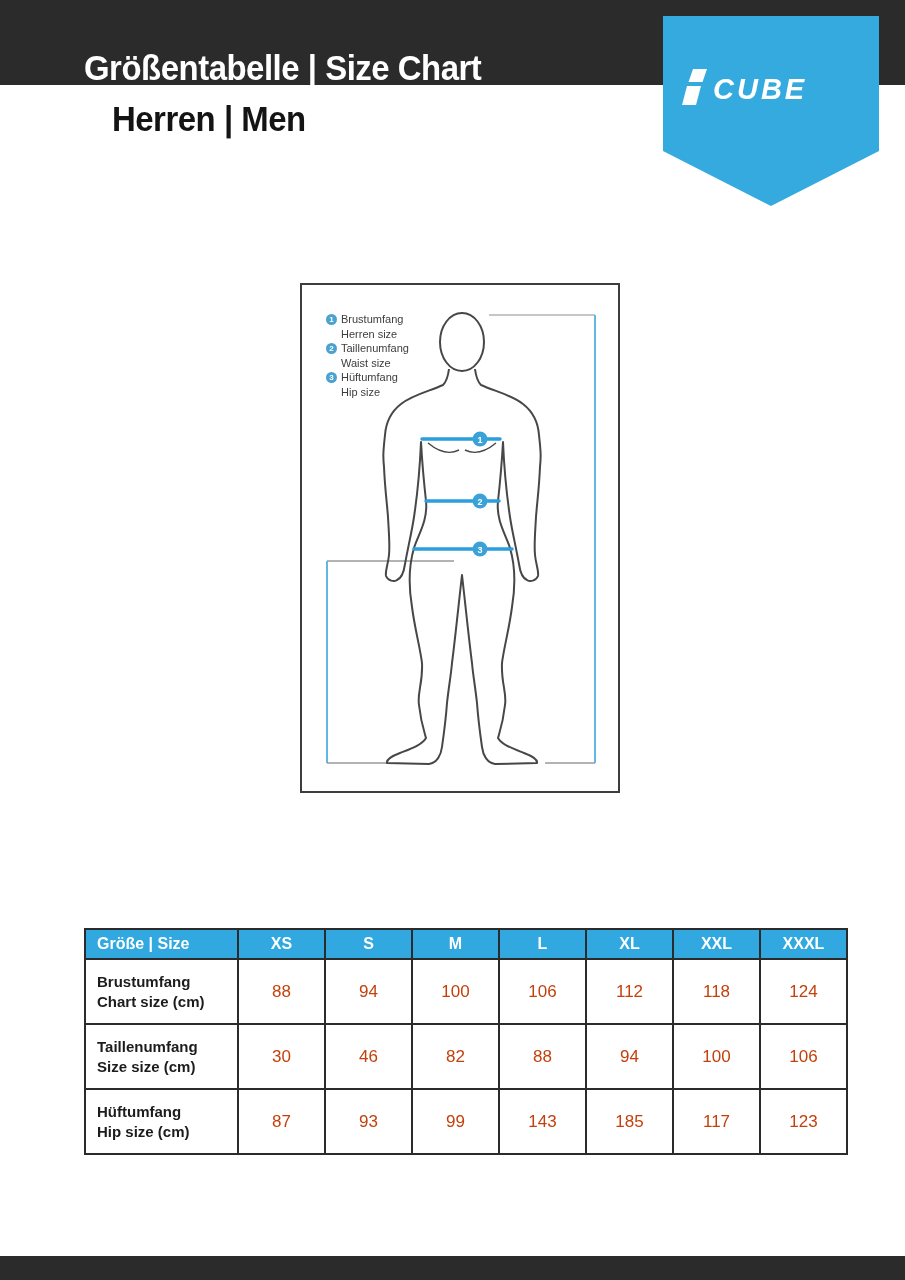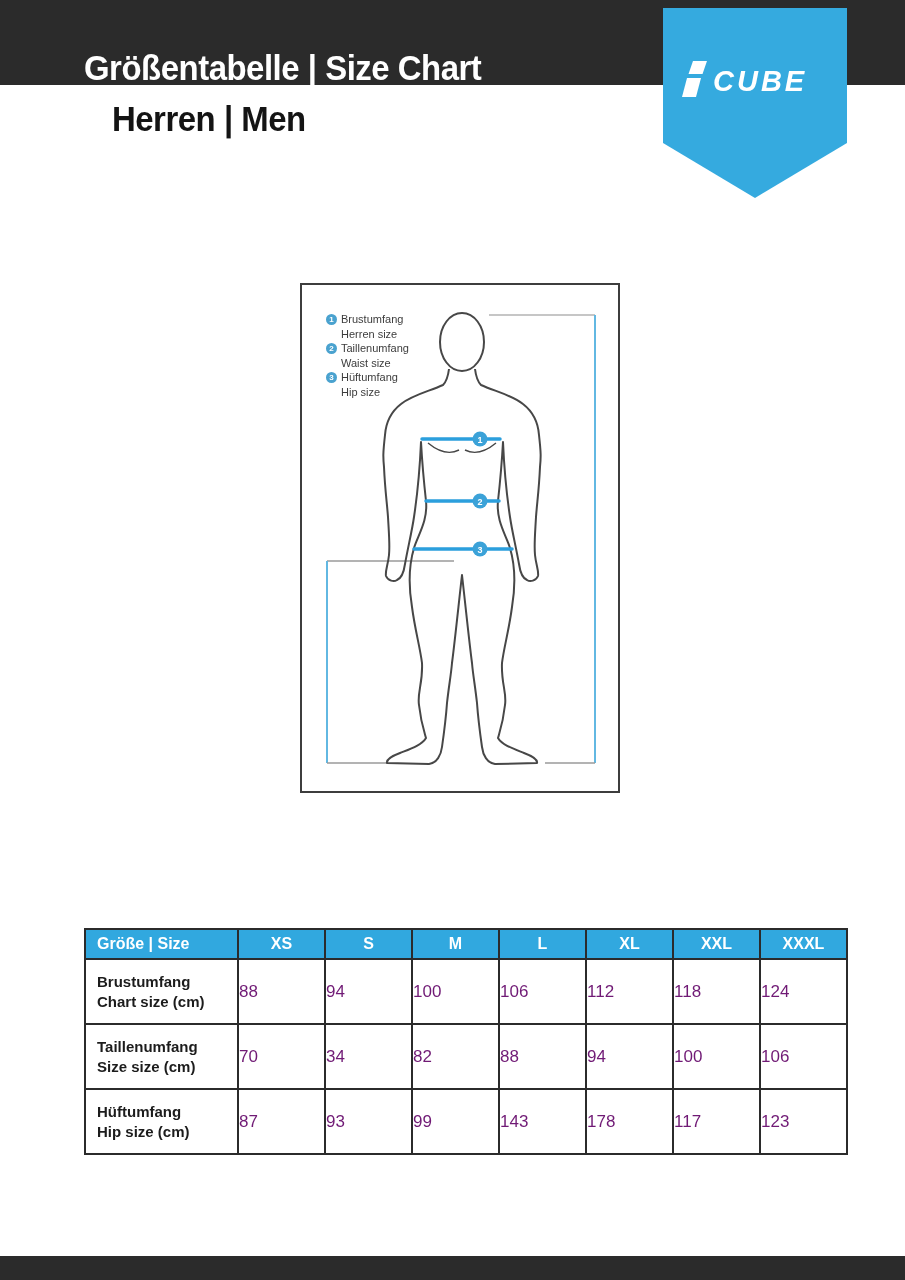--- a/index.html
+++ b/index.html
@@ -15,21 +15,21 @@
     position:absolute; left:84px; top:50px; color:#ffffff;
     font-size:35px; font-weight:bold; line-height:36px; white-space:nowrap;
     transform:scaleX(.94); transform-origin:left top; letter-spacing:-.5px;
   }
   .subtitle {
     position:absolute; left:112px; top:101px; color:#141414;
     font-size:35px; font-weight:bold; line-height:36px; white-space:nowrap;
     transform:scaleX(.94); transform-origin:left top; letter-spacing:-.5px;
   }
   .ribbon {
-    position:absolute; left:663px; top:8px; width:184px; height:190px;
+    position:absolute; left:663px; top:16px; width:216px; height:190px;
     background:#35aadf;
     clip-path:polygon(0 0, 100% 0, 100% 71%, 50% 100%, 0 71%);
     padding-left:13px;
   }
   .logo { position:absolute; left:17px; top:52px; display:flex; align-items:center; gap:5px; }
   .logo-word {
     color:#ffffff; font-size:29px; font-weight:bold; font-style:italic;
     letter-spacing:3px; line-height:38px;
   }
   
@@ -54,21 +54,21 @@
   }
   .size-table col.col-label { width:153px; }
   .size-table col.col-size  { width:87px; }
   .size-table th {
     background:#31a8df; color:#ffffff; font-size:16px; font-weight:bold;
     height:30px; border:2px solid #2b2b2b; text-align:center; padding:0;
   }
   .size-table th.lab { text-align:left; padding-left:11px; }
   .size-table td {
     background:#ffffff; border:2px solid #2b2b2b; height:65px;
-    font-size:17px; color:#701a75; padding:0;
+    text-align:center; font-size:17px; color:#c2410c; padding:0;
   }
   .size-table td.lab {
     text-align:left; padding-left:11px; font-size:15px; font-weight:bold;
     color:#1c1c1c; line-height:20px;
   }
 </style>
 </head>
 <body>
 
 <div class="page">
@@ -195,38 +195,38 @@
         <td>106</td>
         <td>112</td>
         <td>118</td>
         <td>124</td>
       </tr>
       <tr>
         <td class="lab">
           <div>Taillenumfang</div>
           <div>Size size (cm)</div>
         </td>
-        <td>70</td>
-        <td>34</td>
+        <td>30</td>
+        <td>46</td>
         <td>82</td>
         <td>88</td>
         <td>94</td>
         <td>100</td>
         <td>106</td>
       </tr>
       <tr>
         <td class="lab">
           <div>Hüftumfang</div>
           <div>Hip size (cm)</div>
         </td>
         <td>87</td>
         <td>93</td>
         <td>99</td>
         <td>143</td>
-        <td>178</td>
+        <td>185</td>
         <td>117</td>
         <td>123</td>
       </tr>
     </tbody>
   </table>
 
   <div class="bottom-band"></div>
 </div>
 
 </body></html>

